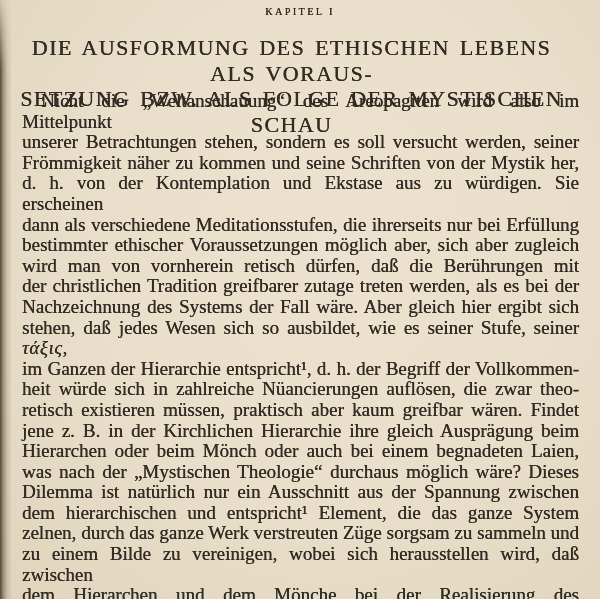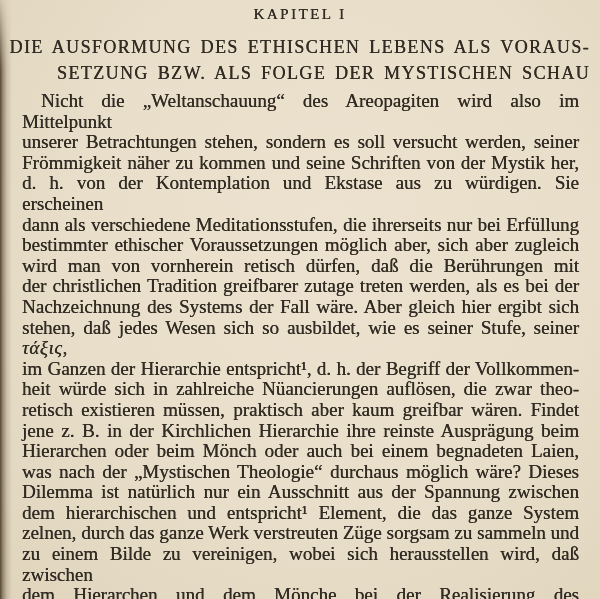--- a/index.html
+++ b/index.html
@@ -30,31 +30,31 @@
       rgba(62,46,26,0) 12px);
     -webkit-mask-image: linear-gradient(180deg, rgba(0,0,0,0.15) 0, #000 70px);
             mask-image: linear-gradient(180deg, rgba(0,0,0,0.15) 0, #000 70px);
     pointer-events: none;
   }
   .chapter-heading {
     position: absolute;
     top: 6px;
     left: 0; right: 0;
     text-align: center;
-    font-size: 15px;
+    font-size: 10px;
     letter-spacing: 2.5px;
     text-shadow: 0.25px 0 0 currentColor;
   }
   .chapter-title {
     position: absolute;
     top: 35px;
-    left: 6px; right: 10px;
+    left: 6px; right: 23px;
     margin: 0;
-    text-align: right;
-    font-size: 18px;
+    text-align: center;
+    font-size: 22px;
     font-weight: normal;
     line-height: 25.5px;
     letter-spacing: 1.4px;
     word-spacing: 3px;
     text-shadow: 0.3px 0 0 currentColor;
   }
   .body-text {
     position: absolute;
     top: 91px;
     left: 22px;
@@ -92,21 +92,21 @@
       <div class="text-line"><span>d. h. von der Kontemplation und Ekstase aus zu würdigen. Sie erscheinen</span></div>
       <div class="text-line"><span>dann als verschiedene Meditationsstufen, die ihrerseits nur bei Erfüllung</span></div>
       <div class="text-line"><span>bestimmter ethischer Voraussetzungen möglich aber, sich aber zugleich</span></div>
       <div class="text-line"><span>wird man von vornherein retisch dürfen, daß die Berührungen mit</span></div>
       <div class="text-line"><span>der christlichen Tradition greifbarer zutage treten werden, als es bei der</span></div>
       <div class="text-line"><span>Nachzeichnung des Systems der Fall wäre. Aber gleich hier ergibt sich</span></div>
       <div class="text-line"><span>stehen, daß jedes Wesen sich so ausbildet, wie es seiner Stufe, seiner </span><i>τάξις</i><span>,</span></div>
       <div class="text-line"><span>im Ganzen der Hierarchie entspricht¹, d. h. der Begriff der Vollkommen-</span></div>
       <div class="text-line"><span>heit würde sich in zahlreiche Nüancierungen auflösen, die zwar theo-</span></div>
       <div class="text-line"><span>retisch existieren müssen, praktisch aber kaum greifbar wären. Findet</span></div>
-      <div class="text-line"><span>jene z. B. in der Kirchlichen Hierarchie ihre reinste Ausprägung beim</span></div>
+      <div class="text-line"><span>jene z. B. in der Kirchlichen Hierarchie ihre gleich Ausprägung beim</span></div>
       <div class="text-line"><span>Hierarchen oder beim Mönch oder auch bei einem begnadeten Laien,</span></div>
       <div class="text-line"><span>was nach der „Mystischen Theologie“ durchaus möglich wäre? Dieses</span></div>
       <div class="text-line"><span>Dilemma ist natürlich nur ein Ausschnitt aus der Spannung zwischen</span></div>
       <div class="text-line"><span>dem hierarchischen und entspricht¹ Element, die das ganze System</span></div>
       <div class="text-line"><span>zelnen, durch das ganze Werk verstreuten Züge sorgsam zu sammeln und</span></div>
       <div class="text-line"><span>zu einem Bilde zu vereinigen, wobei sich herausstellen wird, daß zwischen</span></div>
       <div class="text-line"><span>dem Hierarchen und dem Mönche bei der Realisierung des Tugendlebens</span></div>
       <div class="text-line"><span>keine Unterschiede bestehen, daß hier wie dort die gleichen Wege zu gehen</span></div>
     </div>
   <div class="edge-shadow"></div>

